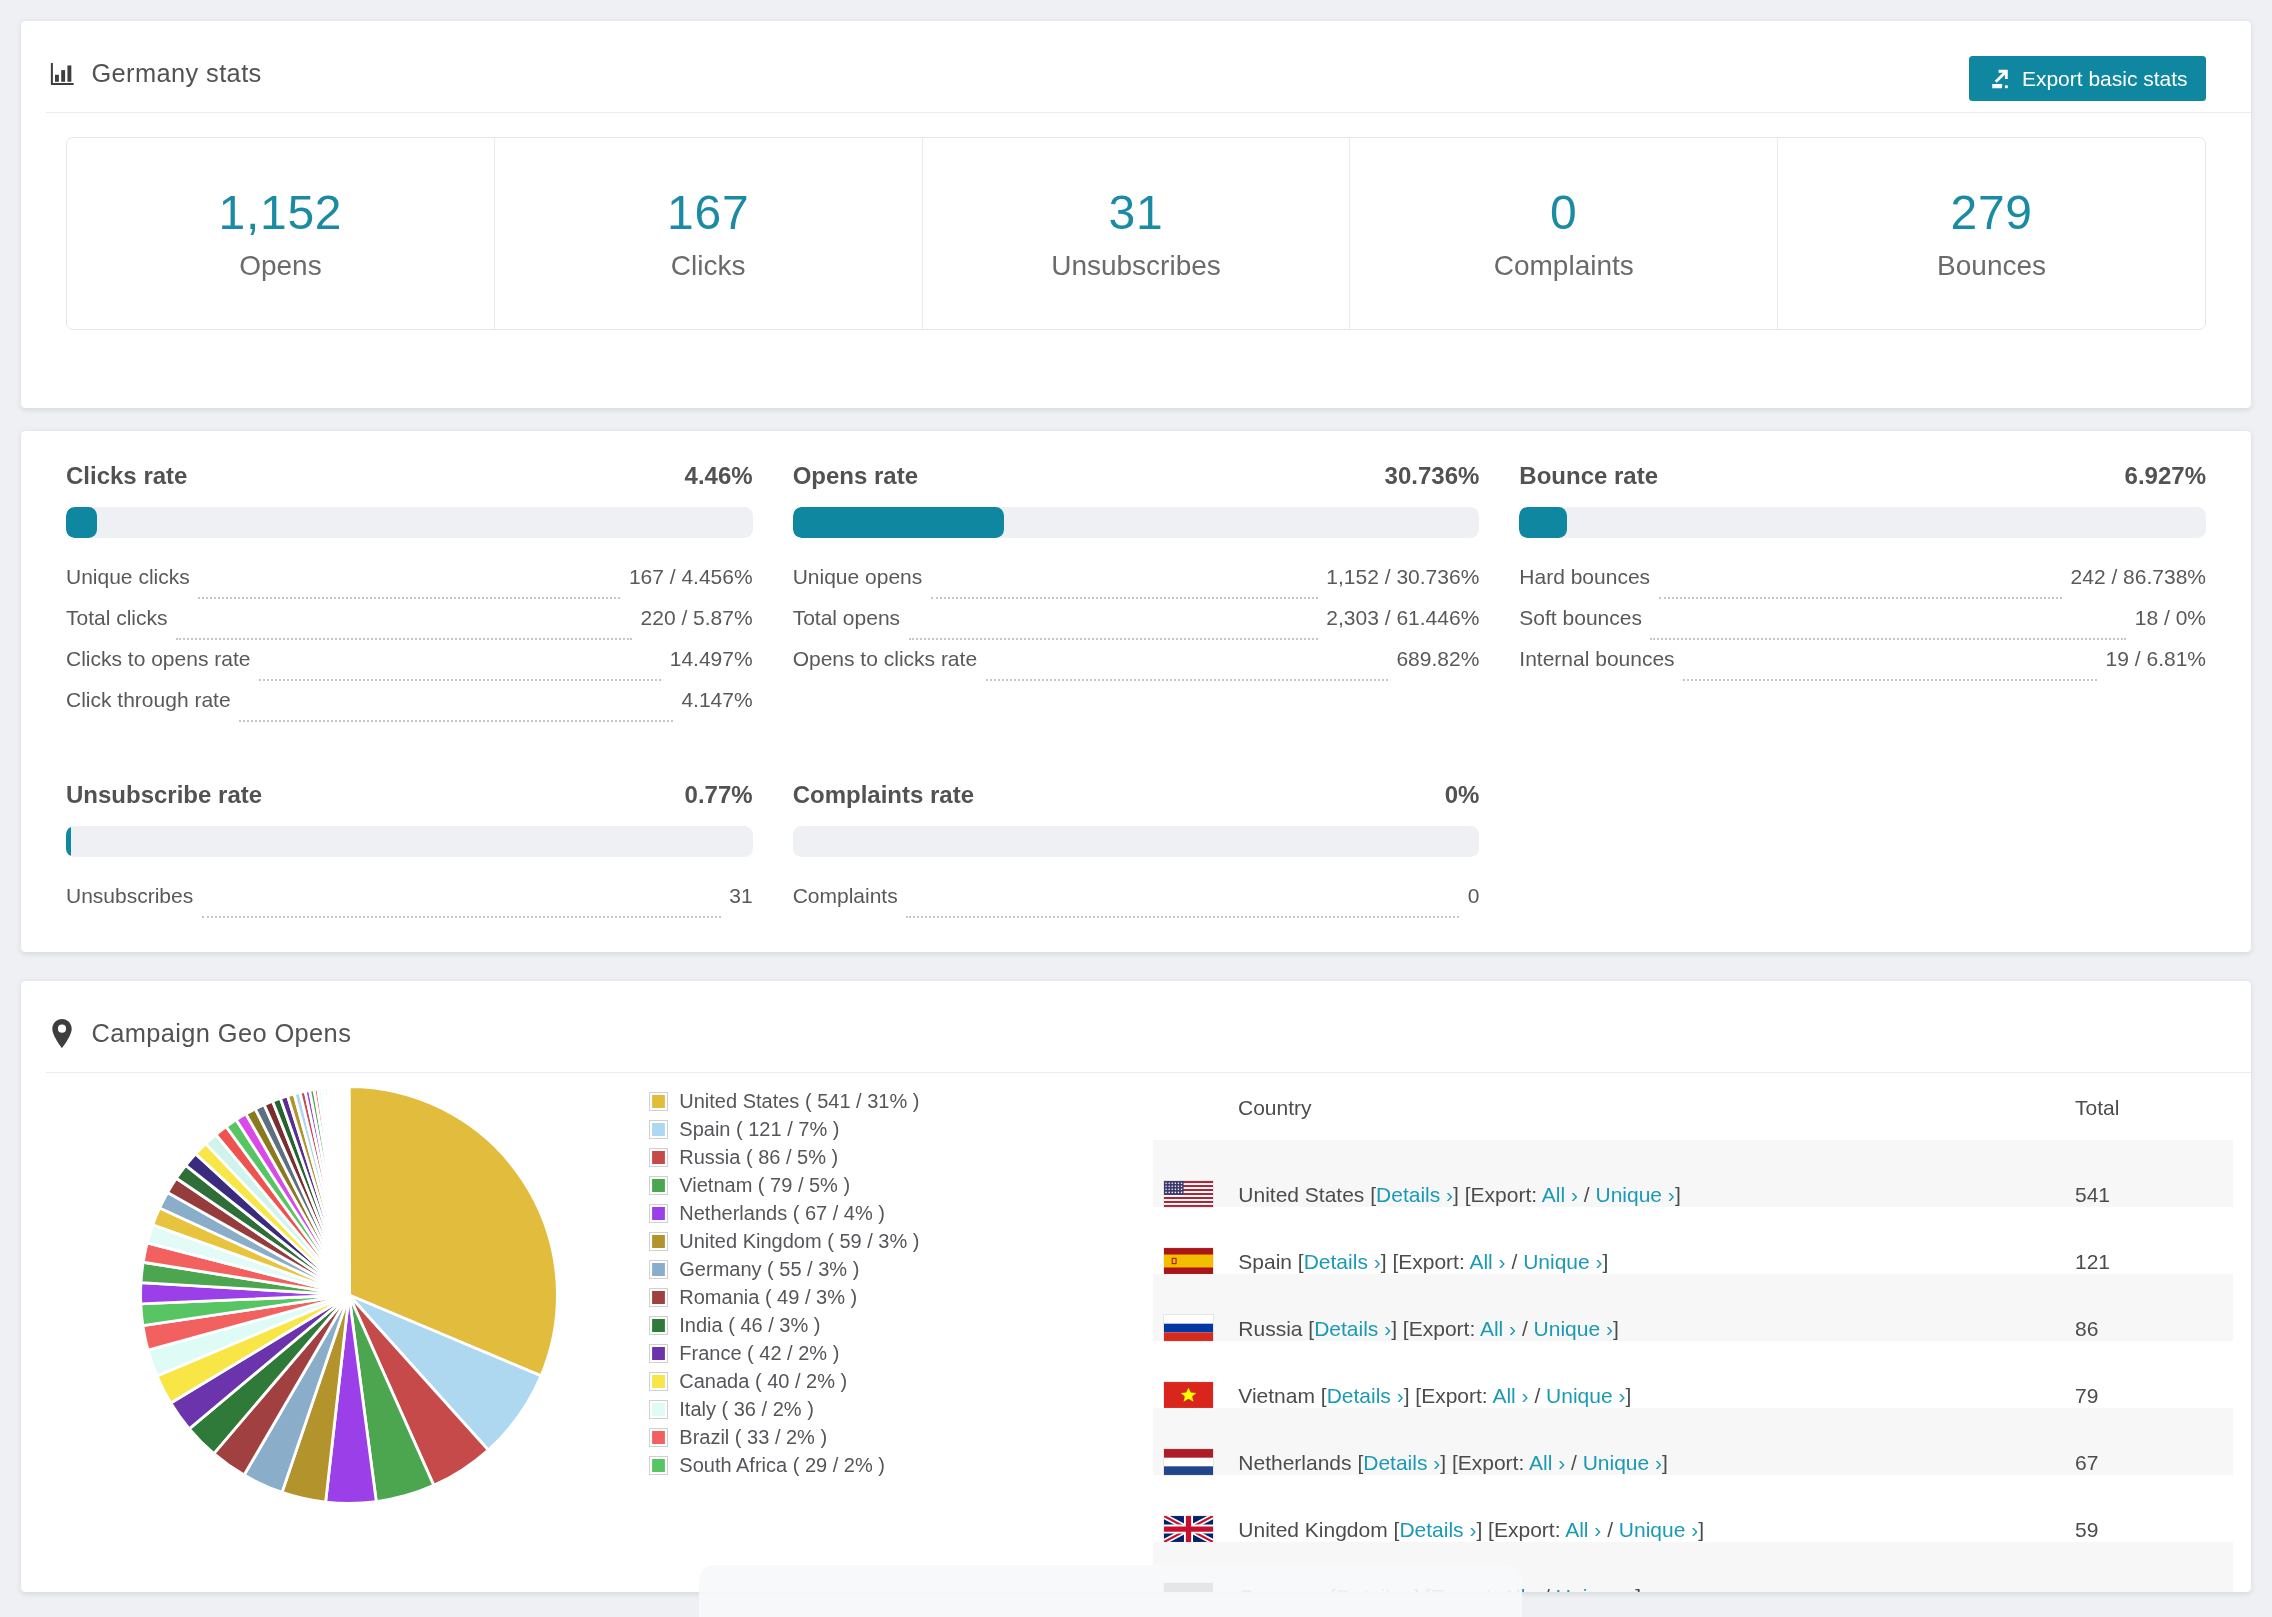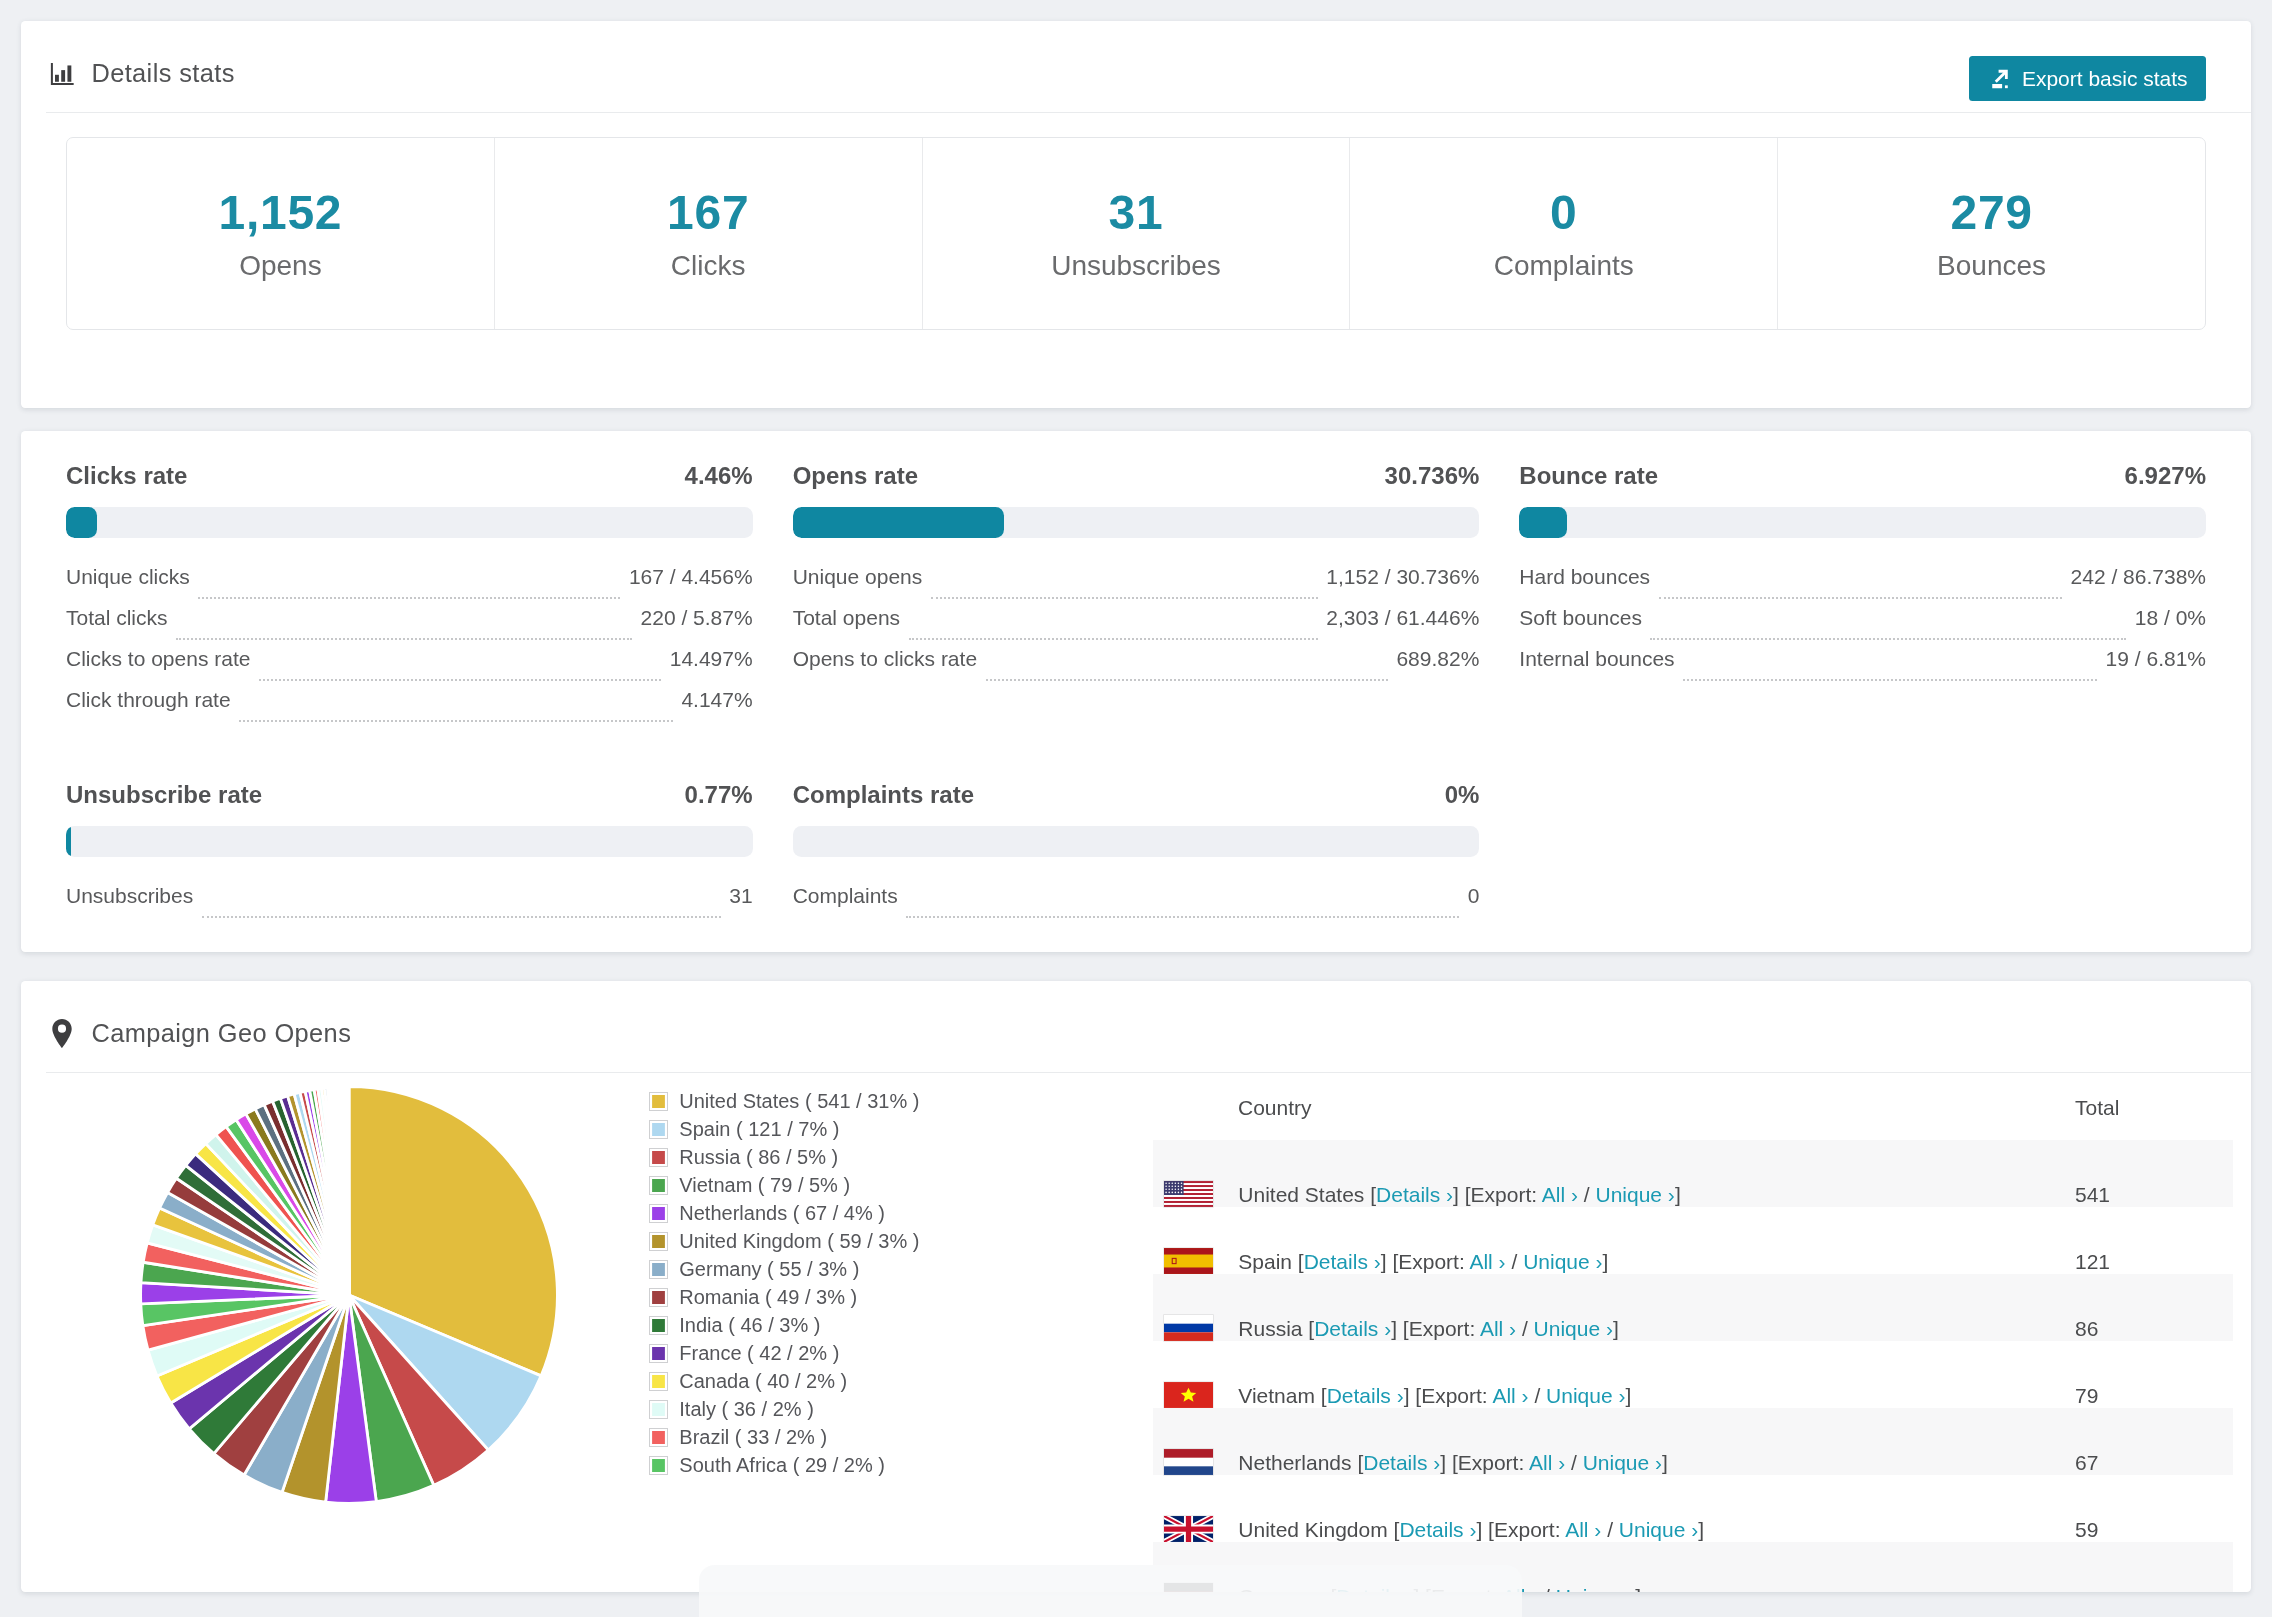--- a/index.html
+++ b/index.html
@@ -38,21 +38,21 @@
     font-size:21px;padding:0 18.4px;display:flex;align-items:center;gap:10px;
     cursor:pointer;font-family:inherit;
   }
   .stats-row{
     margin:24px 45px 0 45px;height:191px;
     border:1.4px solid #e4e6e9;border-radius:7px;
     display:flex;
   }
   .stat-cell{flex:1;display:flex;flex-direction:column;align-items:center;justify-content:center;border-right:1.4px solid #e9eaec;}
   .stat-cell:last-child{border-right:none;}
-  .stat-value{font-size:48px;font-weight:bold;color:#1b8ba3;letter-spacing:0.7px;}
+  .stat-value{font-size:48px;font-weight:normal;color:#1b8ba3;letter-spacing:0.7px;}
   .stat-label{font-size:28px;color:#6a6b6d;margin-top:10px;}
 
   
   .rates-grid{
     display:grid;grid-template-columns:repeat(3,1fr);
     column-gap:40px;row-gap:52px;
     padding:31px 45px 0 45px;
   }
   .rate-head{display:flex;justify-content:space-between;align-items:baseline;}
   .rate-title,.rate-value{font-size:24px;font-weight:bold;color:#515254;}
@@ -98,21 +98,21 @@
 <div class="card" id="card-tracking">
   <div class="card-head">
     <span class="head-icon">
       <svg width="28" height="28" viewBox="0 0 36 36">
         <path d="M5 4 V31 H33" stroke="#3e3e40" stroke-width="2.6" fill="none"></path>
         <rect x="9" y="19" width="5" height="9" fill="#3e3e40"></rect>
         <rect x="17" y="13" width="5" height="15" fill="#3e3e40"></rect>
         <rect x="25" y="7" width="5" height="21" fill="#3e3e40"></rect>
       </svg>
     </span>
-    <span class="head-title">Details stats</span>
+    <span class="head-title">Germany stats</span>
   </div>
   <button class="export-btn">
     <span style="display:flex;">
       <svg width="24" height="24" viewBox="0 0 34 34">
         <path d="M11 21 L25 7" stroke="#fff" stroke-width="4" fill="none"></path>
         <path d="M15 6 H26 V17" stroke="#fff" stroke-width="4" fill="none"></path>
         <path d="M6 24 H20 V30 H6 Z" fill="#fff"></path>
         <rect x="24" y="26" width="4" height="4" fill="#fff"></rect>
       </svg>
     </span>

